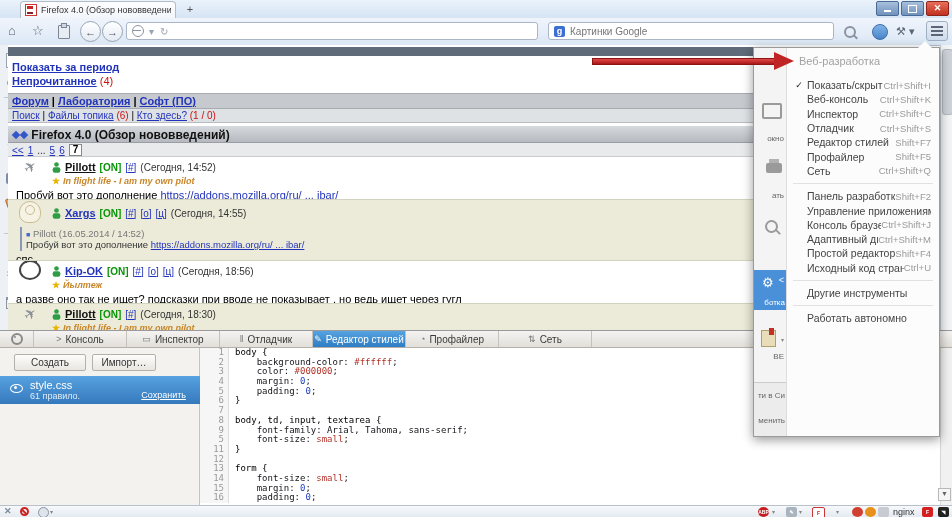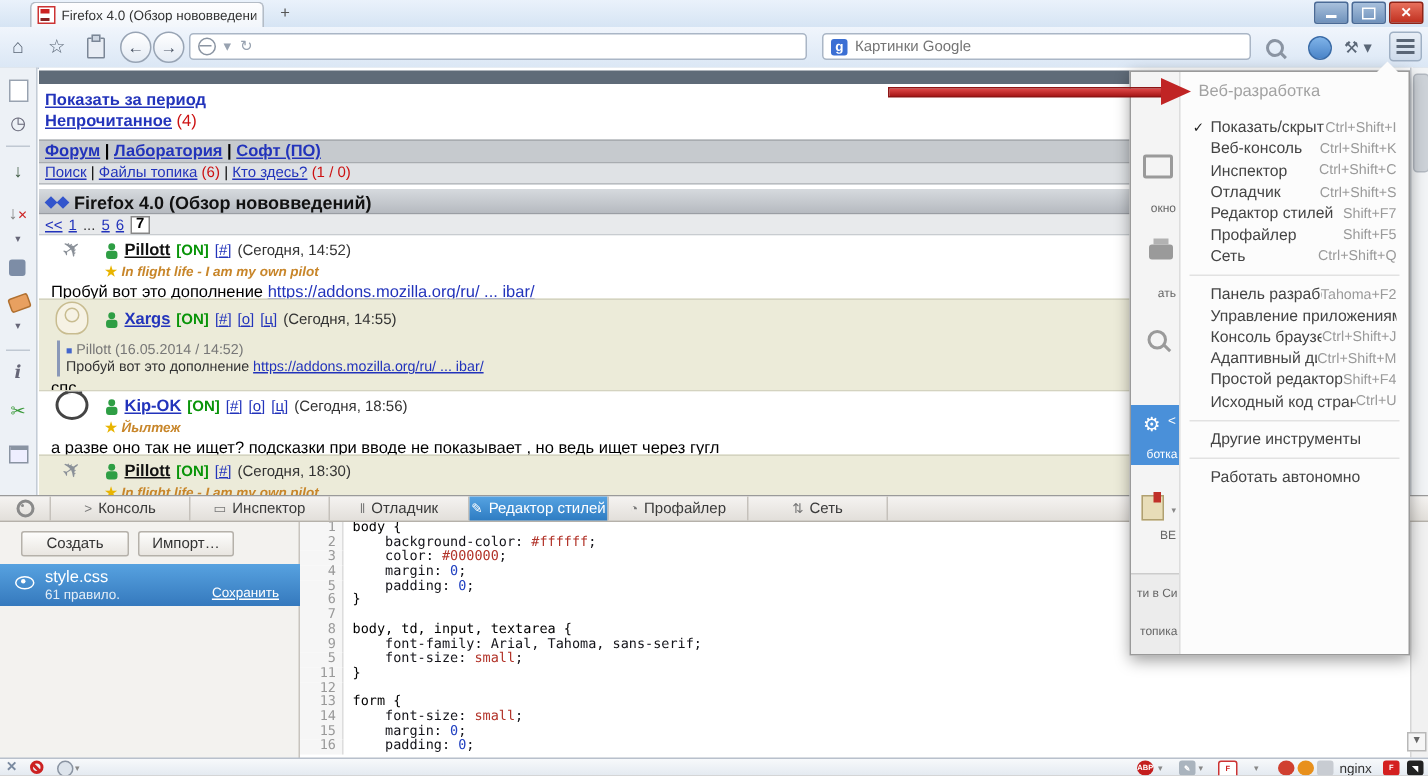--- a/index.html
+++ b/index.html
@@ -55,21 +55,21 @@
   
   .lefttb{position:absolute;left:0;top:45px;width:24px;height:285px;background:#edf1f6;border-right:1px solid #c4ccd6;}
   .ltb-i{position:absolute;left:0;width:24px;text-align:center;font-size:12px;color:#667;line-height:14px;}
   .ltb-sep{position:absolute;left:4px;width:16px;height:1px;background:#c0c8d2;}
   .doc-ic{position:absolute;left:6px;width:11px;height:13px;border:1px solid #98a2b0;background:#fff;}
   .win-ic{position:absolute;left:6px;width:11px;height:10px;border:1px solid #8a94a2;background:#eef;}
   .win-ic:before{content:"";display:block;height:2px;background:#8a94a2;}
   .puzzle-ic{position:absolute;left:6px;width:11px;height:11px;background:#7d8da6;border-radius:2px;}
   .eraser-ic{position:absolute;left:6px;width:12px;height:8px;background:#e8a060;border:1px solid #b07030;border-radius:2px;transform:rotate(-20deg);}
   
-  .page{position:absolute;left:26px;top:45px;width:916px;height:285px;background:#fff;overflow:hidden;font-size:11px;}
+  .page{position:absolute;left:8px;top:45px;width:916px;height:285px;background:#fff;overflow:hidden;font-size:11px;}
   .darkband{height:9px;background:#5f6b78;margin-top:2px;}
   .toplinks{padding:4px 0 2px 4px;line-height:14px;}
   a.flink{color:#2233bb;text-decoration:underline;font-weight:bold;cursor:pointer;}
   .red{color:#cc1111;}
   .band1{height:16px;background:#c6cace;border-top:1px solid #a8acb0;border-bottom:1px solid #a8acb0;
     padding:1px 0 0 4px;box-sizing:border-box;margin-top:3px;font-weight:bold;}
   .band2{height:14px;background:#dfe2e5;border-bottom:1px solid #b8bcc0;padding:1px 0 0 4px;box-sizing:border-box;font-size:10px;}
   a.slink{color:#2233bb;text-decoration:underline;font-weight:normal;cursor:pointer;}
   .topich{height:17px;background:linear-gradient(#d6dade,#b6bac0);border-bottom:1px solid #9a9ea4;
     margin-top:3px;padding:2px 0 0 4px;box-sizing:border-box;font-weight:bold;font-size:12px;color:#111;}
@@ -512,21 +512,21 @@
       <div class="mdev">
         <span class="wr">⚙</span>
         <span class="back">&lt;</span>
         <span class="lbl">ботка</span>
       </div>
       <span class="msave-ic"></span>
       <span class="msave-car">▾</span>
       <span class="mfrag" style="top:304px">BE</span>
       <div class="mfoot">
         <span class="mfrag" style="top:8px;position:absolute">ти в Си</span>
-        <span class="mfrag" style="top:33px;position:absolute">топика</span>
+        <span class="mfrag" style="top:33px;position:absolute">менить</span>
       </div>
     </div>
     <div class="msub">
       <div class="menu-title">Веб-разработка</div>
       <div id="menu-items">
           <div class="menu-item">
             <span class="mi-check">✓</span>
             <span class="mi-label">Показать/скрыть инстру…</span>
             <span class="mi-key">Ctrl+Shift+I</span>
           </div>
@@ -557,21 +557,21 @@
           </div>
           <div class="menu-item">
             <span class="mi-check"></span>
             <span class="mi-label">Сеть</span>
             <span class="mi-key">Ctrl+Shift+Q</span>
           </div>
           <div class="menu-sep"></div>
           <div class="menu-item">
             <span class="mi-check"></span>
             <span class="mi-label">Панель разработки</span>
-            <span class="mi-key">Tahoma+F2</span>
+            <span class="mi-key">Shift+F2</span>
           </div>
           <div class="menu-item">
             <span class="mi-check"></span>
             <span class="mi-label">Управление приложениями</span>
             <span class="mi-key"></span>
           </div>
           <div class="menu-item">
             <span class="mi-check"></span>
             <span class="mi-label">Консоль браузера</span>
             <span class="mi-key">Ctrl+Shift+J</span>

